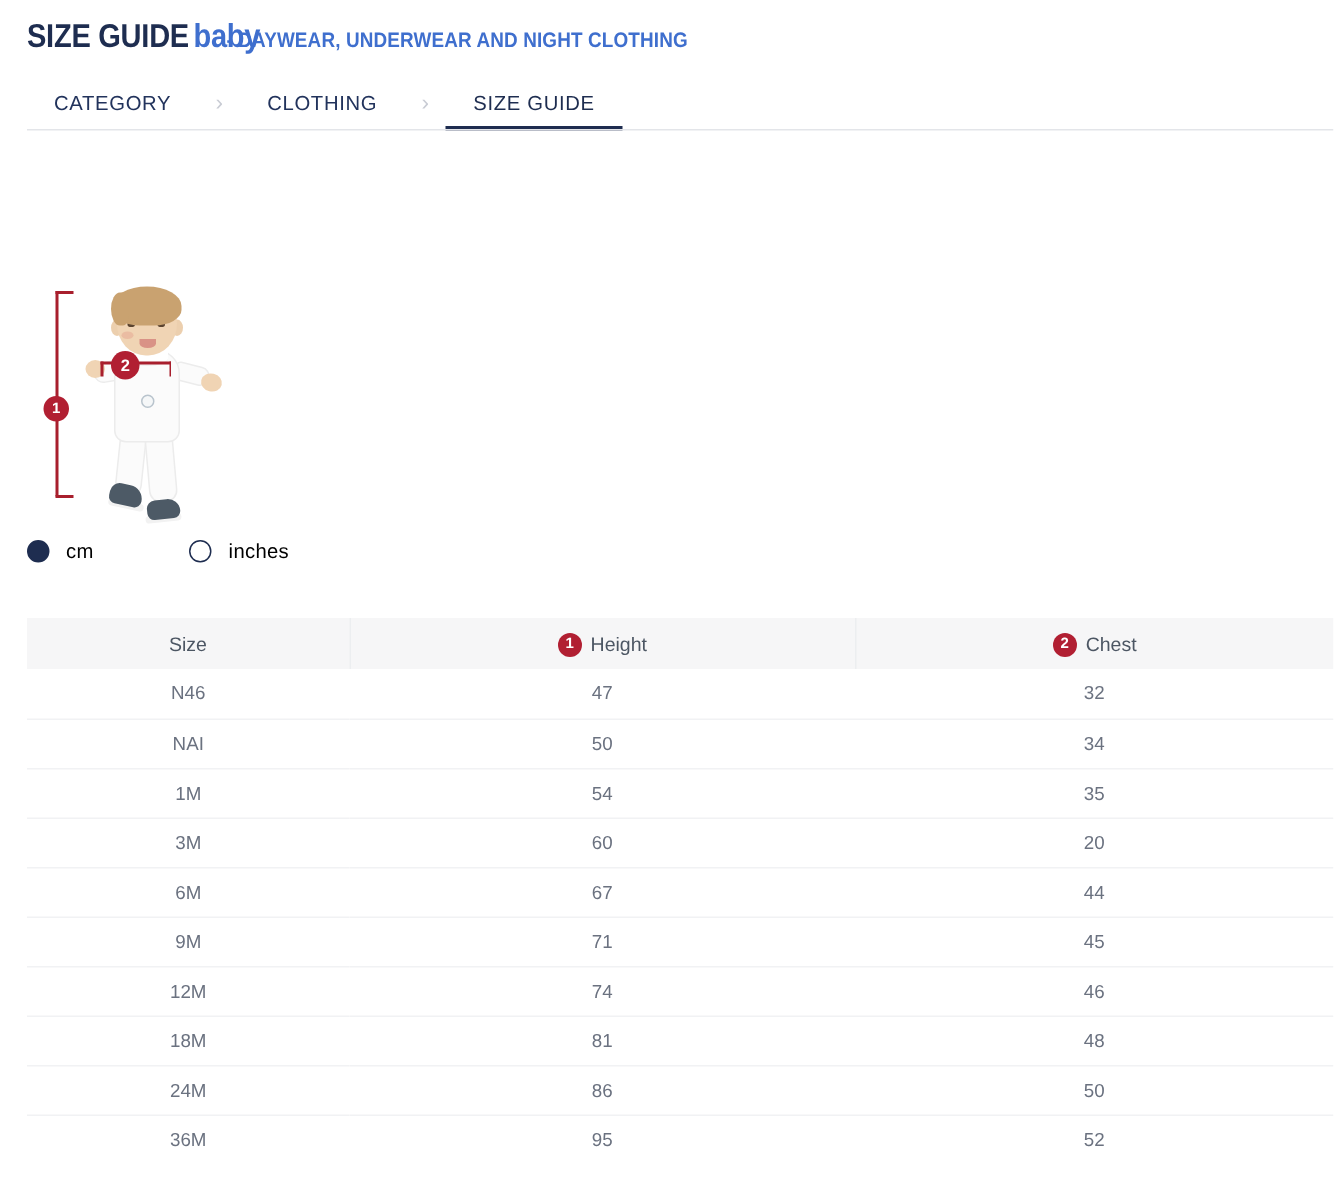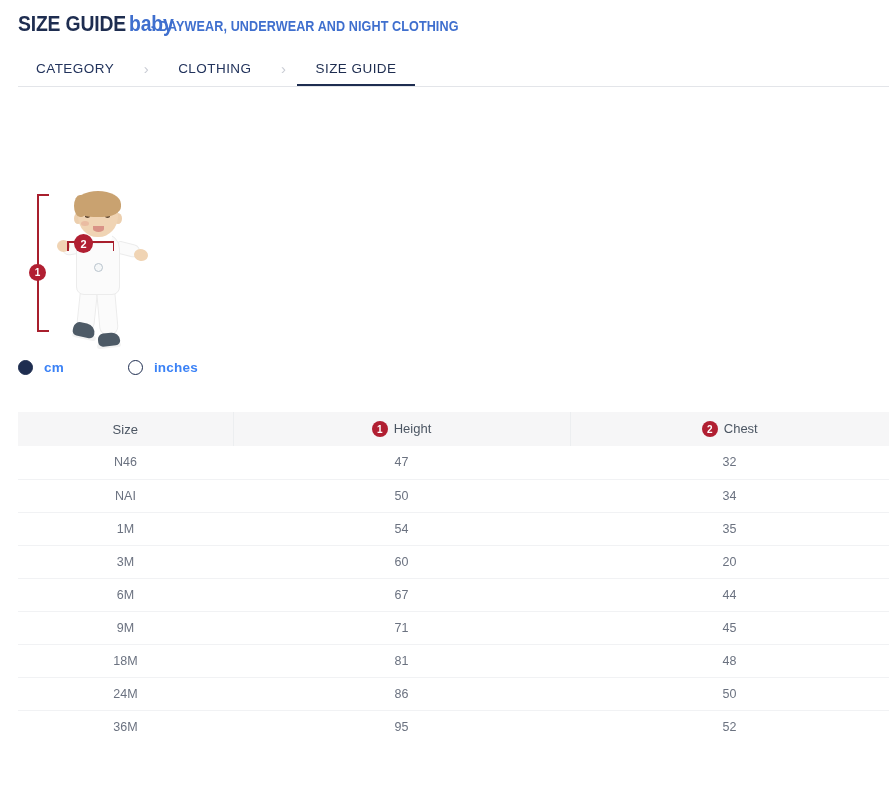--- a/index.html
+++ b/index.html
@@ -296,22 +296,22 @@
   .radio {
     width: 15px; height: 15px;
     border-radius: 50%;
     border: 1.6px solid #1e2d50;
     background: #ffffff;
     flex: 0 0 auto;
   }
   .radio.checked { background: #1e2d50; border-color: #1e2d50; }
   .unit-label {
     margin-left: 11px;
-    font-size: 13.5px; font-weight: 700;
-    color: #3b82f6;
+    font-size: 13.5px; font-weight: 400;
+    color: #000000;
     letter-spacing: 0.2px;
   }
 
   
   .table {
     position: absolute;
     left: 18px; top: 412px;
     width: 871px;
     border-collapse: collapse;
     table-layout: fixed;
@@ -471,20 +471,25 @@
         <td>6M</td>
         <td>67</td>
         <td>44</td>
       </tr>
       <tr>
         <td>9M</td>
         <td>71</td>
         <td>45</td>
       </tr>
       <tr>
+        <td>12M</td>
+        <td>74</td>
+        <td>46</td>
+      </tr>
+      <tr>
         <td>18M</td>
         <td>81</td>
         <td>48</td>
       </tr>
       <tr>
         <td>24M</td>
         <td>86</td>
         <td>50</td>
       </tr>
       <tr>

